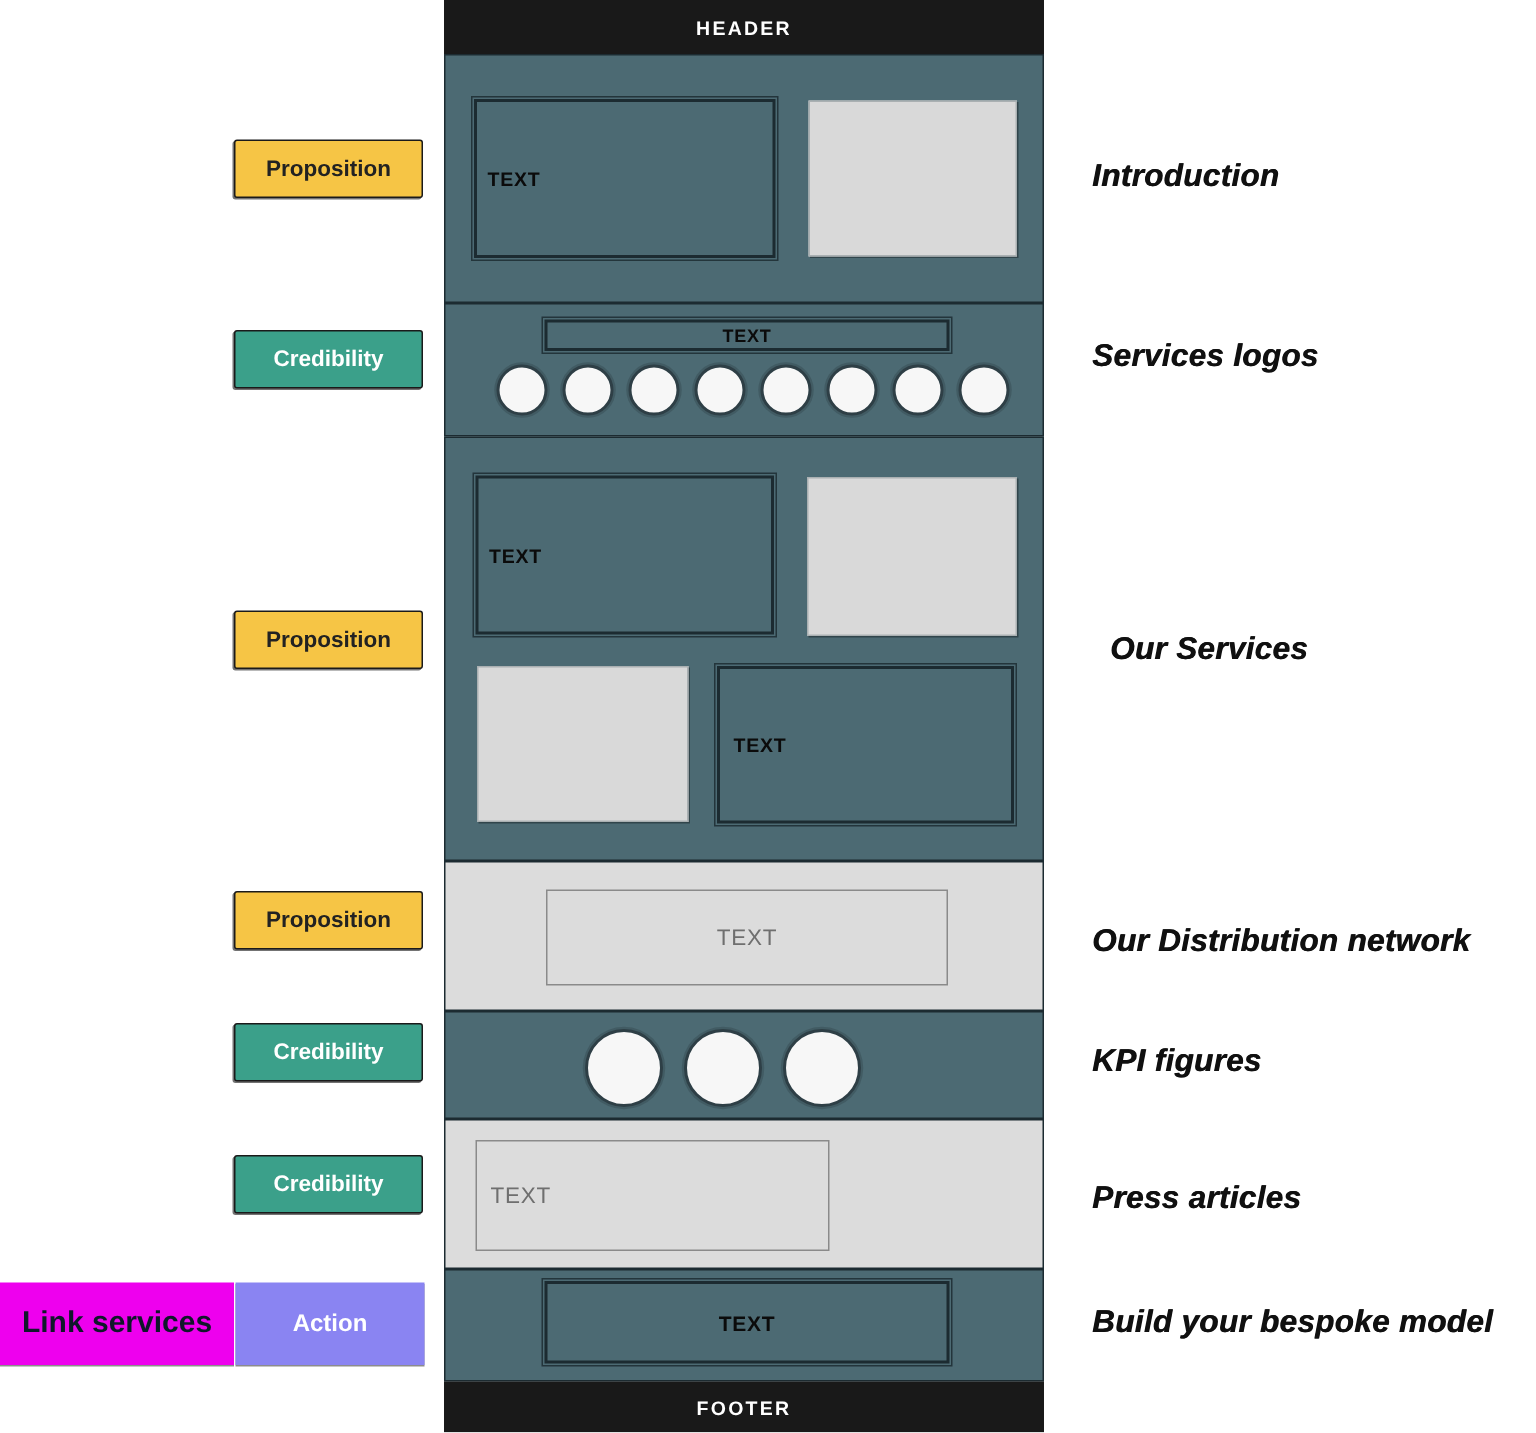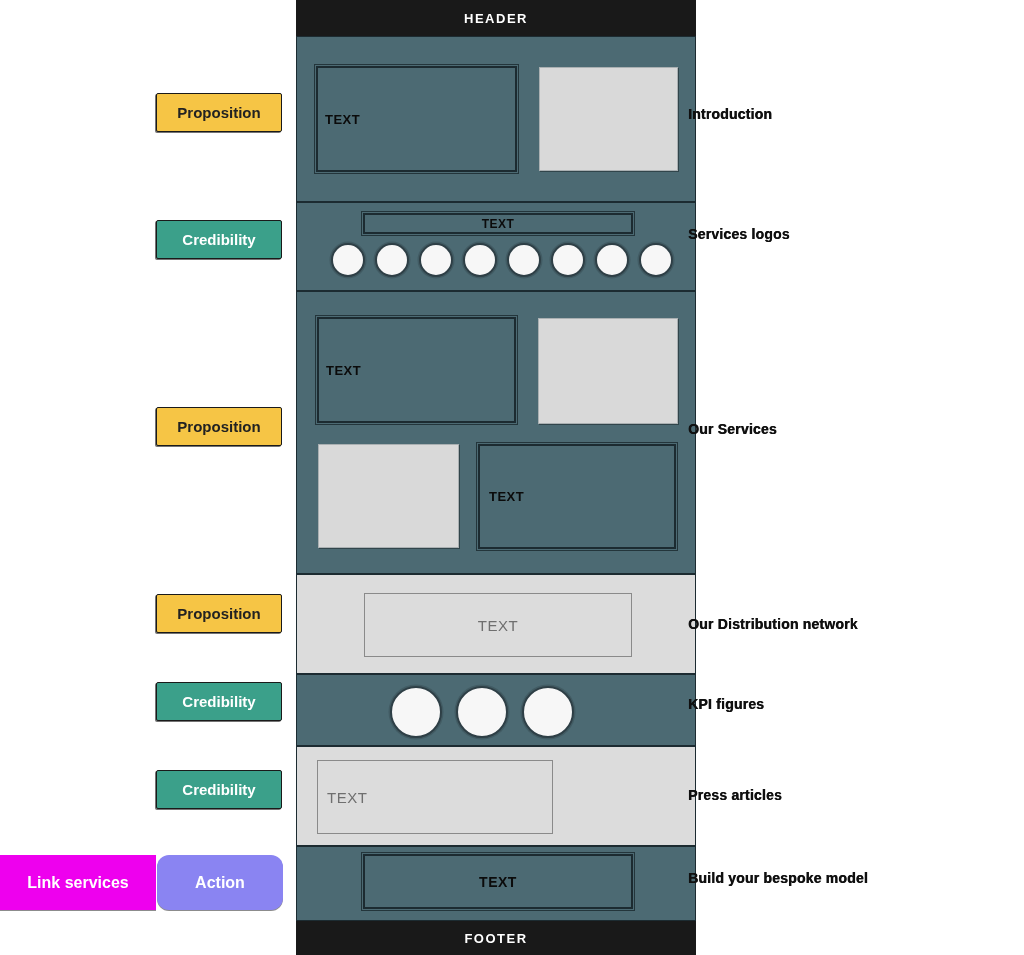--- a/index.html
+++ b/index.html
@@ -71,34 +71,34 @@
   
   .cta-box{left:66px;top:7px;width:270px;height:55px;justify-content:center;}
   .cta-box .ph{font-size:14px;}
 
   
   .chip{position:absolute;display:flex;align-items:center;justify-content:center;
     font-weight:bold;font-size:15px;border:1px solid #1a1a1a;border-radius:2px;
     box-shadow:-1px 1px 0 rgba(0,0,0,.55);}
   .chip.proposition{background:var(--yellow);color:#222;}
   .chip.credibility{background:var(--teal);color:#fff;}
-  .chip.link{background:var(--magenta);color:#ffffff;border:none;border-radius:0;
-    box-shadow:0 1px 0 rgba(0,0,0,.45);font-size:16px;}
-  .chip.action{background:var(--purple);color:#fff;border:none;border-radius:12px;
+  .chip.link{background:var(--magenta);color:#0f172a;border:none;border-radius:0;
+    box-shadow:0 1px 0 rgba(0,0,0,.45);font-size:20px;}
+  .chip.action{background:var(--purple);color:#fff;border:none;border-radius:0;
     box-shadow:0 1px 0 rgba(0,0,0,.45);font-size:16px;}
   .chip-std{left:156px;width:126px;height:39px;}
   .chip-1{top:93px;} .chip-2{top:220px;} .chip-3{top:407px;}
   .chip-4{top:594px;} .chip-5{top:682px;} .chip-6{top:770px;}
   .chip-7{left:0;width:156px;top:855px;height:55px;}
   .chip-8{left:157px;width:126px;top:855px;height:55px;}
 
   
-  .rlabel{position:absolute;left:688px;color:var(--label-ink);font-weight:bold;
-    font-size:14px;letter-spacing:.2px;text-shadow:.4px 0 0 currentColor;white-space:nowrap;}
-  .r-1{top:106px;} .r-2{top:226px;} .r-3{top:421px;} .r-4{top:616px;}
+  .rlabel{position:absolute;left:728px;color:var(--label-ink);font-weight:bold;
+    font-size:21px;letter-spacing:.2px;text-shadow:.4px 0 0 currentColor;white-space:nowrap;font-style:italic;}
+  .r-1{top:106px;} .r-2{top:226px;} .r-3{top:421px;margin-left:12px;} .r-4{top:616px;}
   .r-5{top:696px;} .r-6{top:787px;} .r-7{top:870px;}
 </style>
 </head>
 <body>
 
 <div class="canvas">
 
   <div class="wf">
 
     <div class="wf-bar wf-header">

